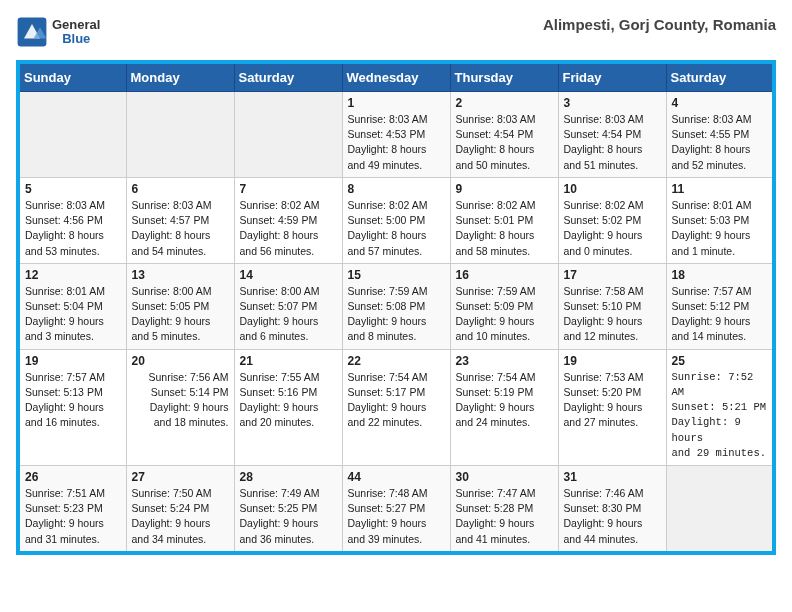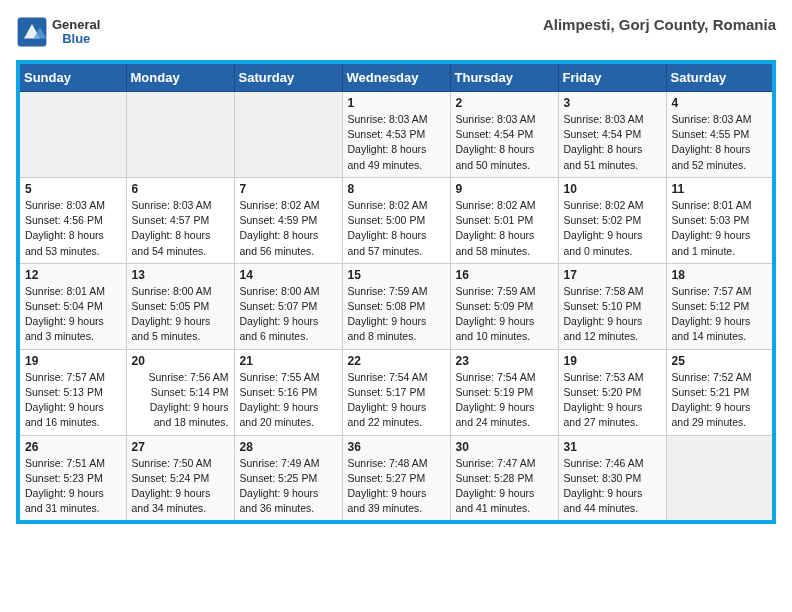--- a/index.html
+++ b/index.html
@@ -294,21 +294,21 @@
         </td>
         <td>
           <span class="day-num">19</span>
           <div class="day-info" style="white-space: pre-line;">Sunrise: 7:53 AM
 Sunset: 5:20 PM
 Daylight: 9 hours
 and 27 minutes.</div>
         </td>
         <td>
           <span class="day-num">25</span>
-          <div class="day-info" style="white-space: pre-line;">Sunrise: 7:52 AM
+          <div class="day-info" style="white-space: pre-line; font-family: Liberation Mono, monospace;">Sunrise: 7:52 AM
 Sunset: 5:21 PM
 Daylight: 9 hours
 and 29 minutes.</div>
         </td>
       </tr>
       <tr>
         <td>
           <span class="day-num">26</span>
           <div class="day-info" style="white-space: pre-line;">Sunrise: 7:51 AM
 Sunset: 5:23 PM
@@ -323,21 +323,21 @@
 and 34 minutes.</div>
         </td>
         <td>
           <span class="day-num">28</span>
           <div class="day-info" style="white-space: pre-line;">Sunrise: 7:49 AM
 Sunset: 5:25 PM
 Daylight: 9 hours
 and 36 minutes.</div>
         </td>
         <td>
-          <span class="day-num">36</span>
+          <span class="day-num">44</span>
           <div class="day-info" style="white-space: pre-line;">Sunrise: 7:48 AM
 Sunset: 5:27 PM
 Daylight: 9 hours
 and 39 minutes.</div>
         </td>
         <td>
           <span class="day-num">30</span>
           <div class="day-info" style="white-space: pre-line;">Sunrise: 7:47 AM
 Sunset: 5:28 PM
 Daylight: 9 hours

